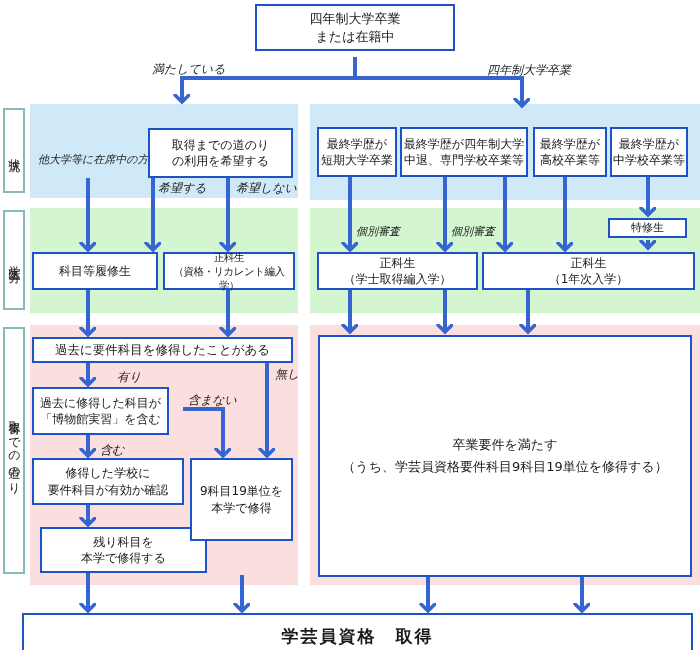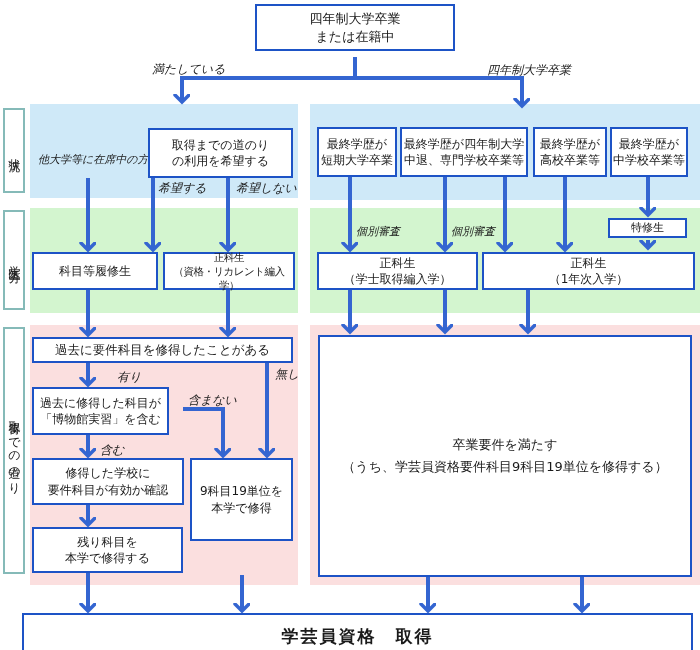--- a/index.html
+++ b/index.html
@@ -118,21 +118,21 @@
 
   <div class="box" style="left:32px;top:337px;width:261px;height:26px;font-size:12.5px">過去に要件科目を修得したことがある</div>
   <div class="lbl" style="left:117px;top:370px">有り</div>
   <div class="lbl" style="left:275px;top:367px">無し</div>
   <div class="box" style="left:32px;top:387px;width:137px;height:48px">過去に修得した科目が
 「博物館実習」を含む</div>
   <div class="lbl" style="left:188px;top:393px">含まない</div>
   <div class="lbl" style="left:100px;top:443px">含む</div>
   <div class="box" style="left:32px;top:458px;width:152px;height:47px">修得した学校に
 要件科目が有効か確認</div>
-  <div class="box" style="left:32px;top:527px;width:151px;height:46px">残り科目を
+  <div class="box" style="left:40px;top:527px;width:167px;height:46px">残り科目を
 本学で修得する</div>
   <div class="box" style="left:190px;top:458px;width:103px;height:83px">9科目19単位を
 本学で修得</div>
 
   <div class="box big" style="left:318px;top:335px;width:374px;height:242px">卒業要件を満たす
 （うち、学芸員資格要件科目9科目19単位を修得する）</div>
 
   <div class="box final" style="left:22px;top:613px;width:671px;height:47px">学芸員資格　取得</div>
 
 </div>

